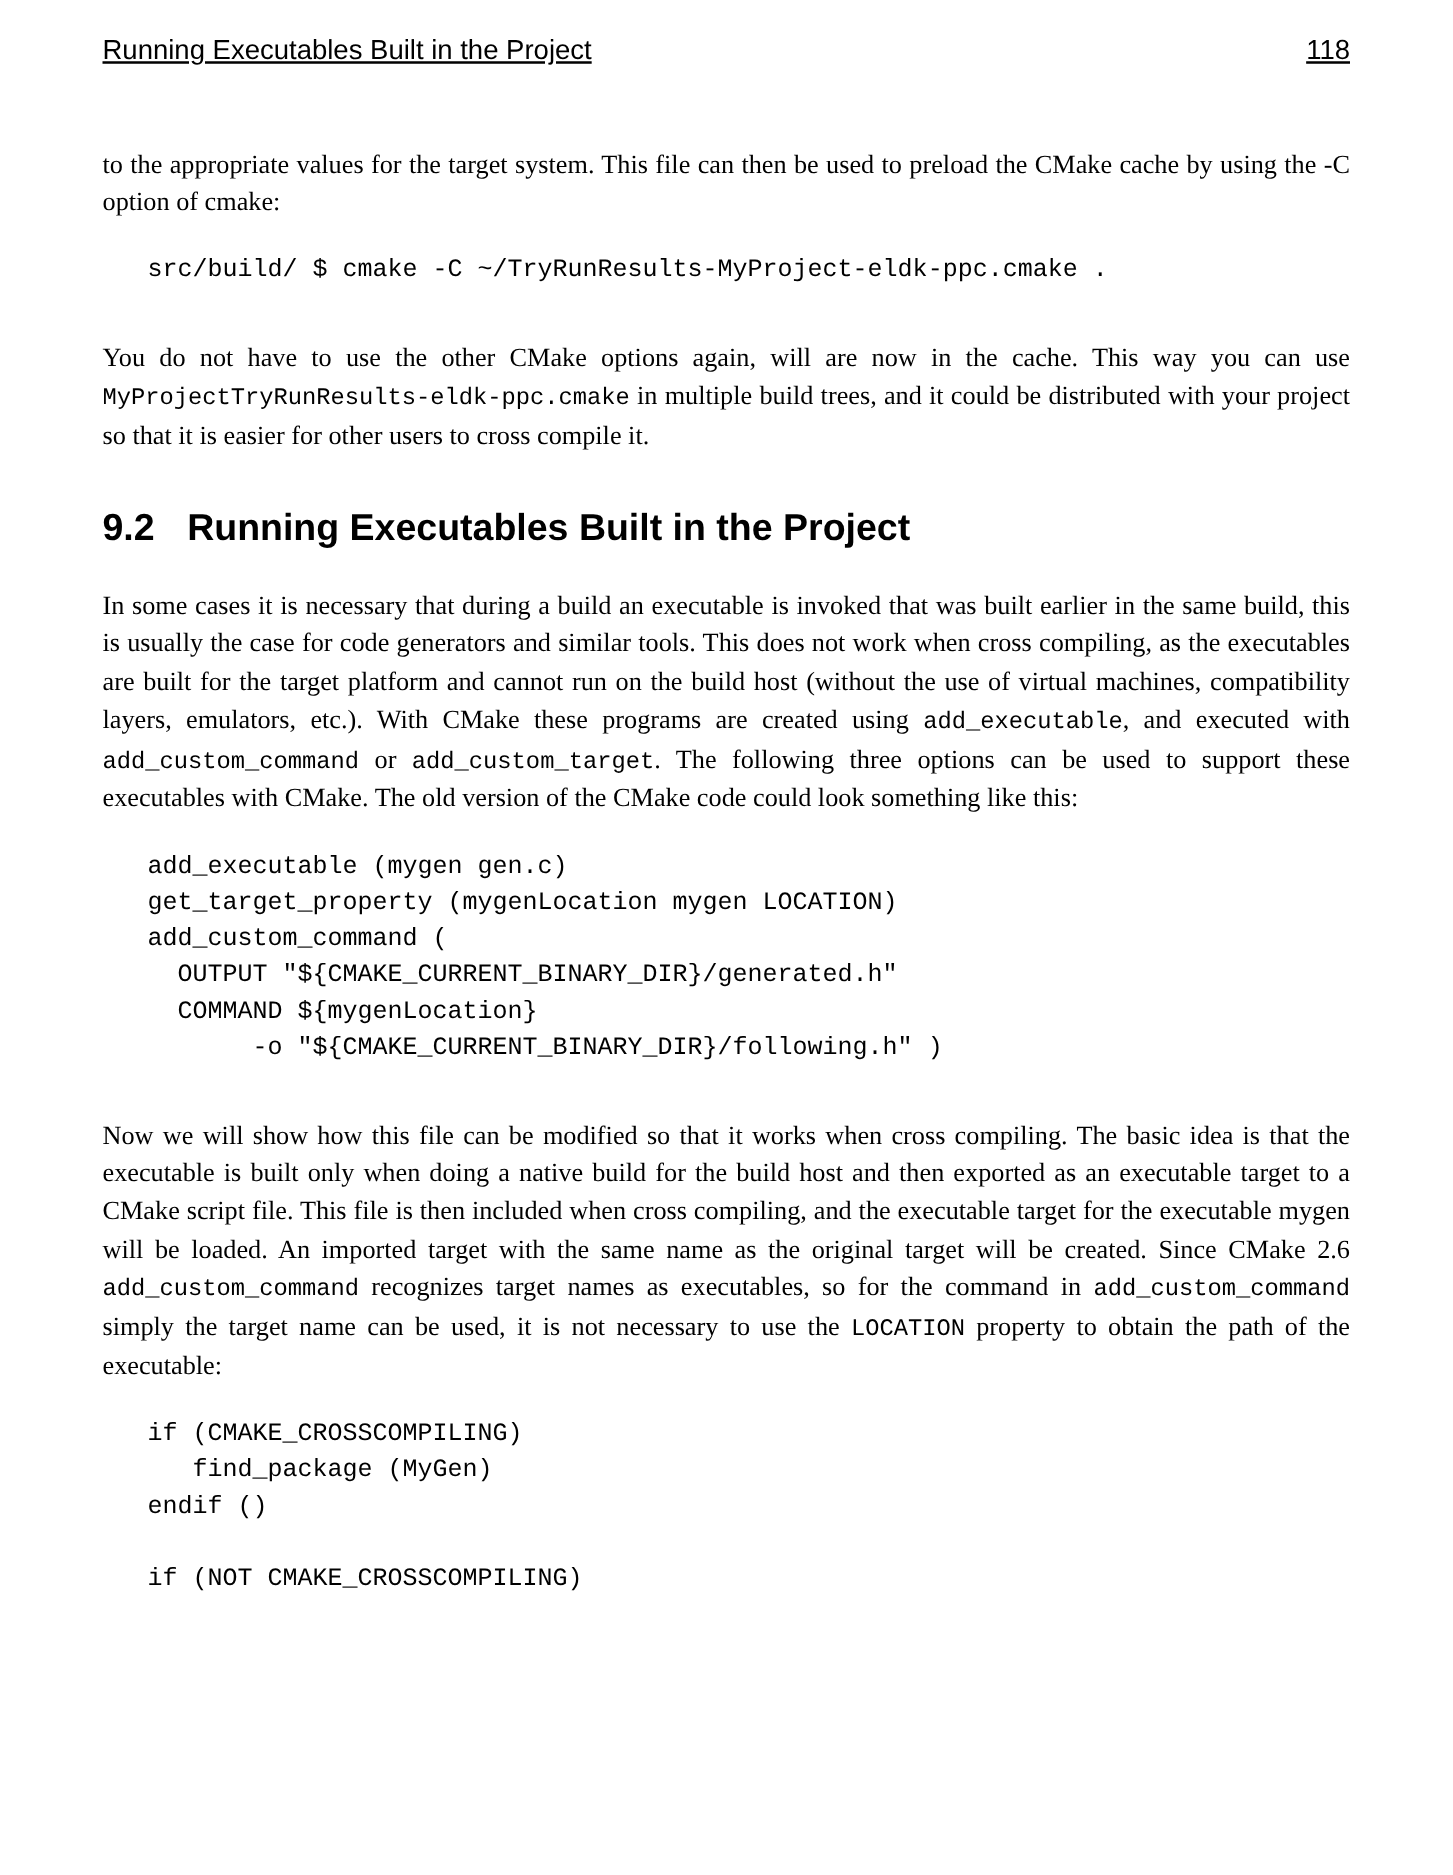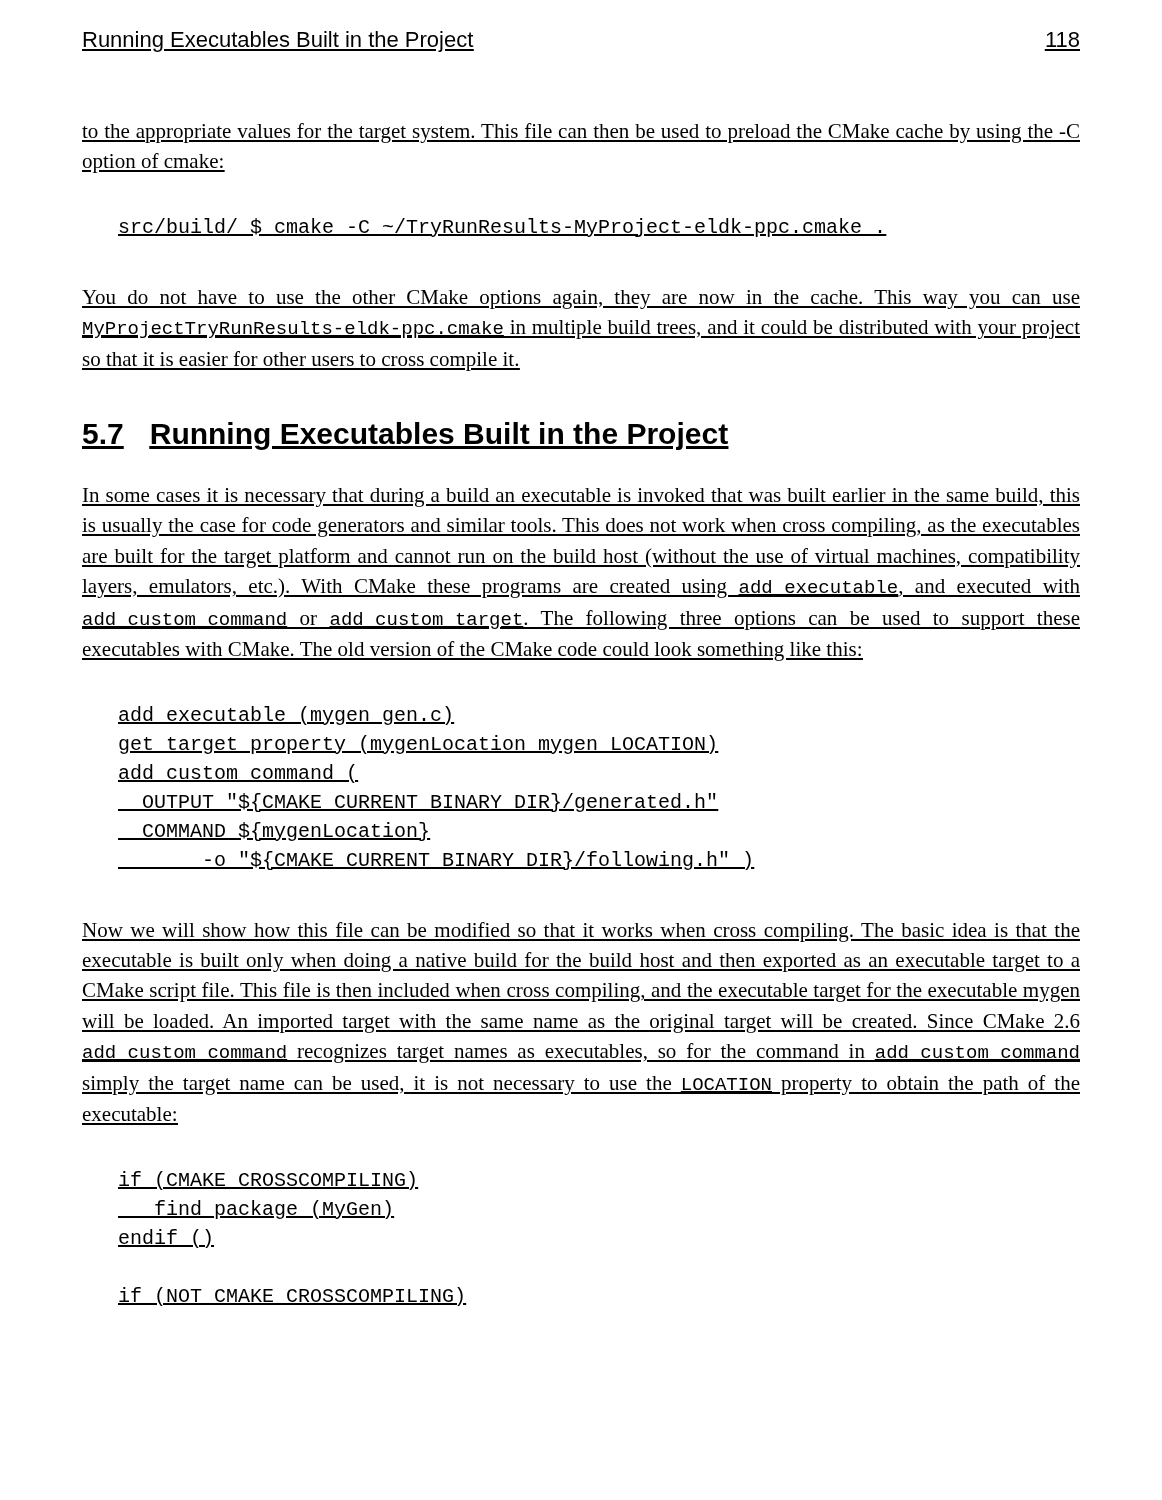--- a/index.html
+++ b/index.html
@@ -1,15 +1,15 @@
 <!DOCTYPE html>
 <html><head>
   <meta charset="utf-8">
   <style>
-    * { margin: 0; padding: 0; box-sizing: border-box; text-decoration: underline; }
+    * { margin: 0; padding: 0; box-sizing: border-box; }
     body {
       font-family: "Times New Roman", Times, serif;
       font-size: 21px;
       line-height: 1.45;
       color: #000;
       background: #fff;
       width: 1162px;
       min-height: 1500px;
       padding: 24px 82px 40px 82px;
     }
@@ -23,21 +23,21 @@
       margin-bottom: 58px;
     }
     .header-title { text-decoration: underline; }
     .page-num { text-decoration: underline; }
     p { text-align: justify; margin: 0 0 18px 0; }
     .code-inline { font-family: "Courier New", Courier, monospace; font-size: 19px; }
     .code-block {
       font-family: "Courier New", Courier, monospace;
       font-size: 20px;
       white-space: pre;
-      margin: 36px 0 40px 36px;
+      margin: 25px 0 40px 36px;
       line-height: 1.45;
     }
     h2.section {
       font-family: Arial, Helvetica, sans-serif;
       font-weight: bold;
       font-size: 30px;
       margin: 38px 0 24px 0;
     }
     .sect-num { display: inline-block; margin-right: 26px; }
   </style>
@@ -47,25 +47,25 @@
 <div class="header-row">
   <span class="header-title">Running Executables Built in the Project</span>
   <span class="page-num">118</span>
 </div>
 
 <p>to the appropriate values for the target system. This file can then be used to preload the CMake cache by using the -C option of cmake:</p>
 
 <div class="code-block">src/build/ $ cmake -C ~/TryRunResults-MyProject-eldk-ppc.cmake .</div>
 
 <p>
-  <span>You do not have to use the other CMake options again, they are now in the cache. This way you can use </span><span class="code-inline">MyProjectTryRunResults-eldk-ppc.cmake</span><span> in multiple build trees, and it could be distributed with your project so that it is easier for other users to cross compile it.</span>
+  <span>You do not have to use the other CMake options again, will are now in the cache. This way you can use </span><span class="code-inline">MyProjectTryRunResults-eldk-ppc.cmake</span><span> in multiple build trees, and it could be distributed with your project so that it is easier for other users to cross compile it.</span>
 </p>
 
 <h2 class="section">
-  <span class="sect-num">5.7</span><span>Running Executables Built in the Project</span>
+  <span class="sect-num">9.2</span><span>Running Executables Built in the Project</span>
 </h2>
 
 <p>
   <span>In some cases it is necessary that during a build an executable is invoked that was built earlier in the same build, this is usually the case for code generators and similar tools. This does not work when cross compiling, as the executables are built for the target platform and cannot run on the build host (without the use of virtual machines, compatibility layers, emulators, etc.). With CMake these programs are created using </span><span class="code-inline">add_executable</span><span>, and executed with </span><span class="code-inline">add_custom_command</span><span> or </span><span class="code-inline">add_custom_target</span><span>. The following three options can be used to support these executables with CMake. The old version of the CMake code could look something like this:</span>
 </p>
 
 <div class="code-block">add_executable (mygen gen.c)
 get_target_property (mygenLocation mygen LOCATION)
 add_custom_command (
   OUTPUT "${CMAKE_CURRENT_BINARY_DIR}/generated.h"

